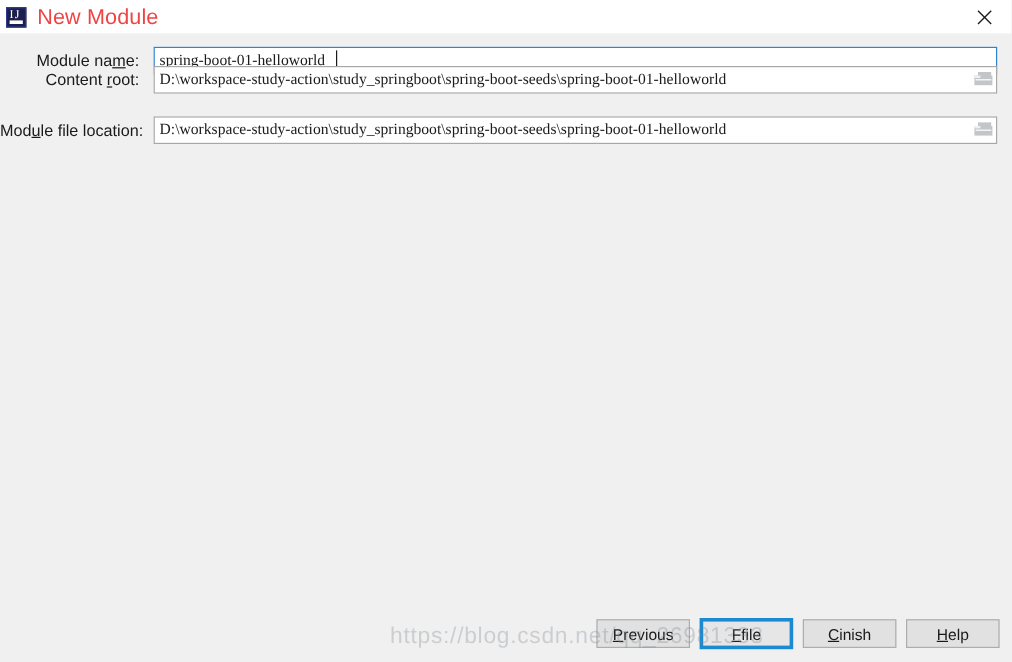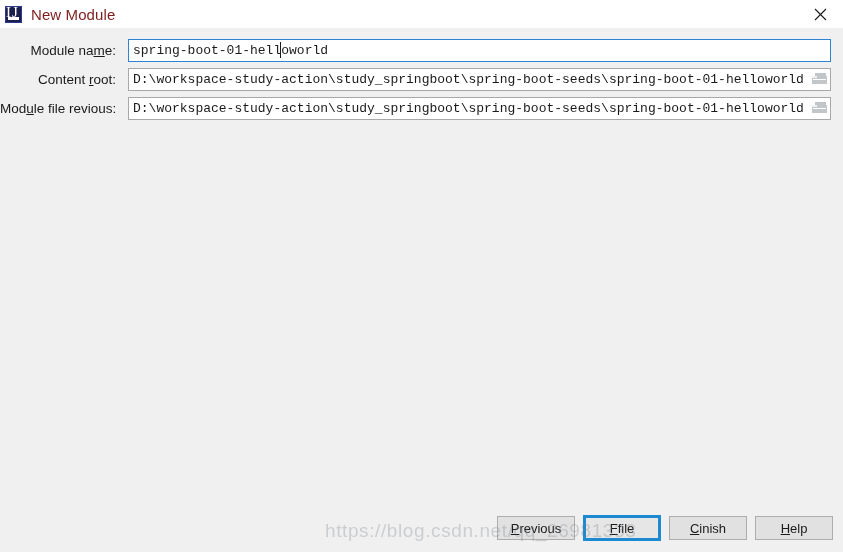--- a/index.html
+++ b/index.html
@@ -37,35 +37,35 @@
     border: 1px solid #2b3a8f;
     position: relative;
     flex: 0 0 auto;
   }
   .app-icon .ij-letters {
     position: absolute;
     left: 0; right: 2px;
     top: 1px;
     text-align: center;
     font-family: "Liberation Serif", serif;
-    font-size: 15px;
+    font-size: 10px;
     line-height: 9px;
     color: #ffffff;
     letter-spacing: 1px;
   }
   .app-icon .ij-bar {
     position: absolute;
     left: 2px; right: 2px;
     bottom: 2px;
     height: 3px;
     background: #ffffff;
   }
   .title-text {
-    font-size: 15px;
-    color: #7f1d1d;
+    font-size: 18px;
+    color: #ef4444;
     letter-spacing: .1px;
   }
   .close-btn {
     position: absolute;
     right: 0; top: 0;
     width: 46px;
     height: 28px;
     display: flex;
     align-items: center;
     justify-content: center;
@@ -84,21 +84,21 @@
   }
   .row {
     position: absolute;
     left: 0;
     width: 843px;
     height: 24px;
     display: flex;
     align-items: center;
   }
   .row-0 { top: 10px; }
-  .row-1 { top: 39px; }
+  .row-1 { top: 26px; }
   .row-2 { top: 68px; }
 
   .row-label {
     position: absolute;
     left: 0;
     width: 122px;
     text-align: right;
     padding-right: 6px;
     font-size: 13.5px;
     color: #1a1a1a;
@@ -110,21 +110,21 @@
     position: absolute;
     left: 128px;
     width: 703px;
     height: 23px;
   }
   .field {
     width: 100%;
     height: 23px;
     background: #ffffff;
     border: 1px solid #a8a8a8;
-    font-family: Liberation Mono, monospace;
+    font-family: Liberation Serif, serif;
     font-size: 13px;
     color: #1a1a1a;
     padding: 0 20px 0 4px;
     outline: none;
     line-height: 21px;
   }
   .field.focused {
     border: 1px solid #2f83d6;
     padding-right: 4px;
   }
@@ -253,21 +253,21 @@
       <div class="browse-icon">
         <div class="fi-back"></div>
           <div class="fi-body"></div>
           <div class="fi-notch"></div>
           <div class="fi-line"></div>
       </div>
     </div>
   </div>
 
   <div class="row row-2">
-    <div class="row-label"><span>Mod</span><span class="mn">u</span><span>le file revious:</span></div>
+    <div class="row-label"><span>Mod</span><span class="mn">u</span><span>le file location:</span></div>
     <div class="field-wrap">
       <input class="field" type="text" readonly="" value="D:\workspace-study-action\study_springboot\spring-boot-seeds\spring-boot-01-helloworld" style="">
       <div class="browse-icon">
         <div class="fi-back"></div>
           <div class="fi-body"></div>
           <div class="fi-notch"></div>
           <div class="fi-line"></div>
       </div>
     </div>
   </div>

